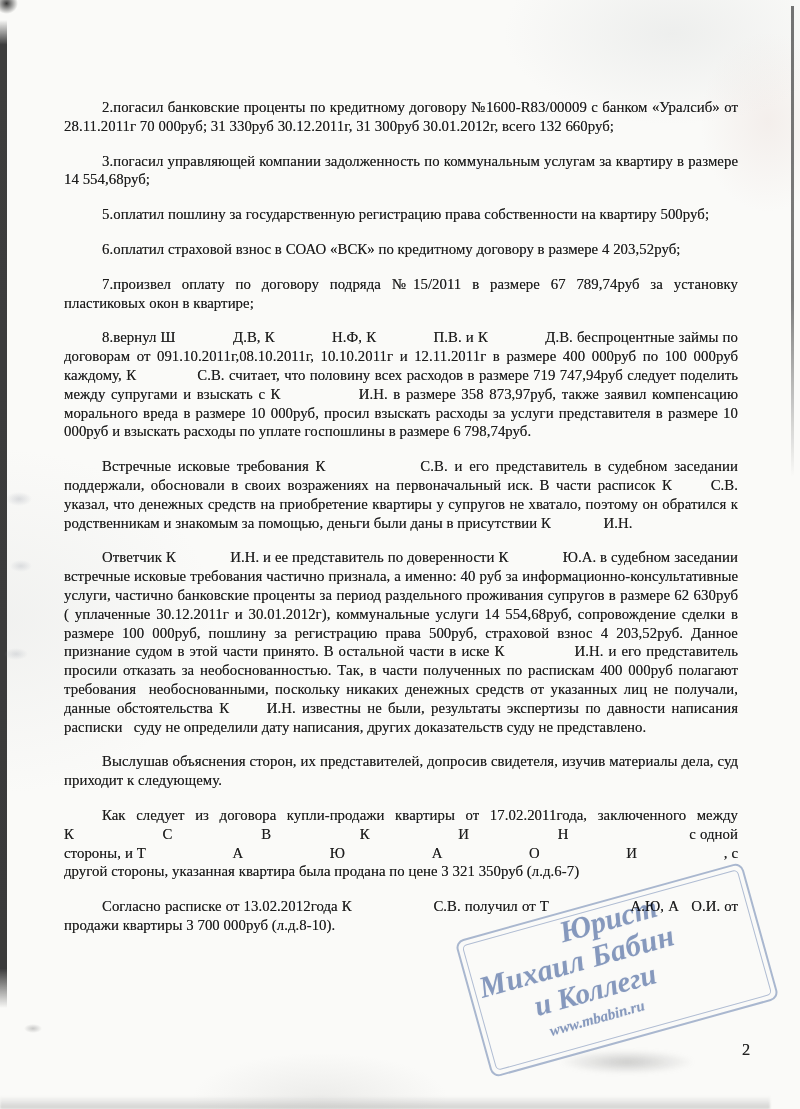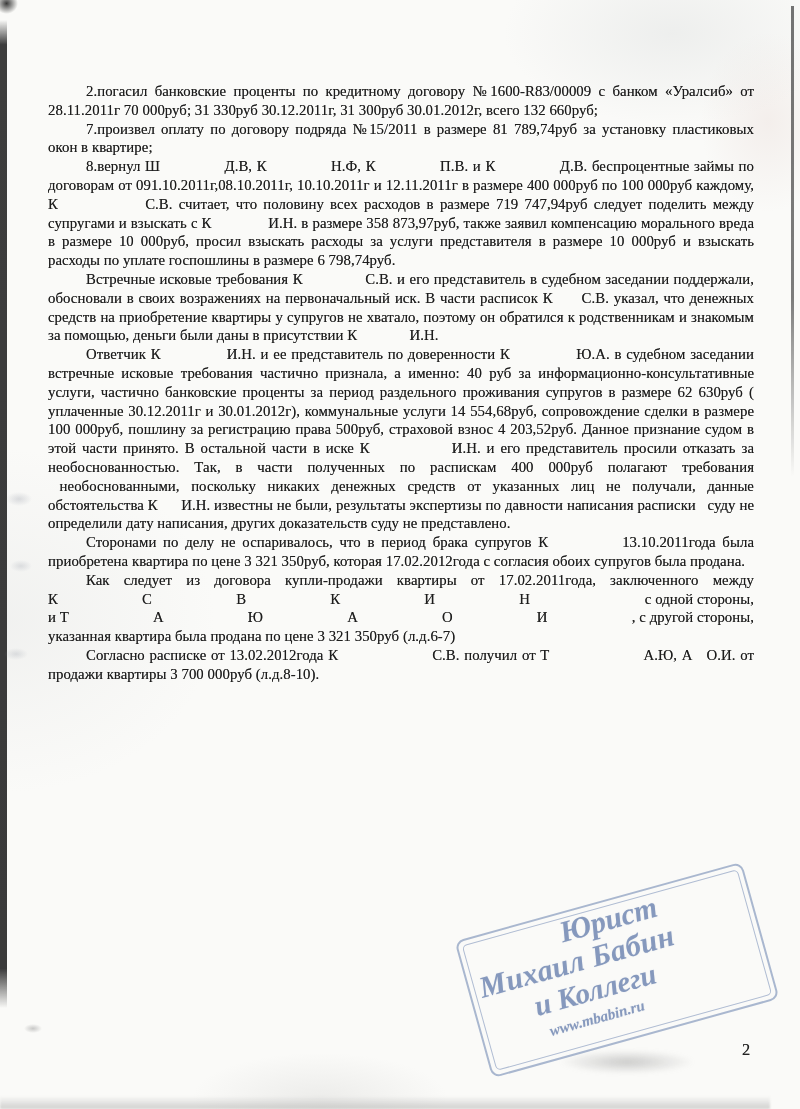--- a/index.html
+++ b/index.html
@@ -18,21 +18,21 @@
   }
   
   .text-block{
     position:absolute;left:48px;top:82px;width:706px;
     color:#1d1d1d;
     font-size:14.8px;line-height:18.8px;
     text-align:justify;
     text-shadow:0 0 .55px rgba(25,25,25,.65);
     letter-spacing:.05px;
   }
-  .text-block p{margin:0;text-indent:38px;}
+  .text-block p{margin:16px;text-indent:38px;}
   
   .artifact{position:absolute;pointer-events:none;}
   .edge-left{
     left:0;top:20px;width:7px;height:988px;
     background:linear-gradient(to bottom, rgba(55,55,55,0) 0%, #3d3d3d 2.5%, #3a3a3a 96%, rgba(55,55,55,0) 100%);
     filter:blur(.6px);
   }
   .corner-top-left{
     left:-8px;top:-10px;width:52px;height:56px;
     background:radial-gradient(closest-side at 28% 24%, rgba(38,38,38,.9), rgba(38,38,38,0) 78%);
@@ -98,25 +98,28 @@
   <div class="artifact edge-right"></div>
   <div class="artifact smudge-bottom"></div>
   <div class="artifact strip-bottom"></div>
   <div class="artifact speck-a"></div>
   <div class="artifact speck-b"></div>
   <div class="artifact speck-c"></div>
   <div class="artifact speck-d"></div>
 
   <div class="text-block">
     <p>2.погасил банковские проценты по кредитному договору №1600-R83/00009 с банком «Уралсиб» от 28.11.2011г 70 000руб; 31 330руб 30.12.2011г, 31 300руб 30.01.2012г, всего 132 660руб;</p>
-    <p>7.произвел оплату по договору подряда №15/2011 в размере 81 789,74руб за установку пластиковых окон в квартире;</p>
+    <p>3.погасил управляющей компании задолженность по коммунальным услугам за квартиру в размере 14 554,68руб;</p>
+    <p>5.оплатил пошлину за государственную регистрацию права собственности на квартиру 500руб;</p>
+    <p>6.оплатил страховой взнос в СОАО «ВСК» по кредитному договору в размере 4 203,52руб;</p>
+    <p>7.произвел оплату по договору подряда №15/2011 в размере 67 789,74руб за установку пластиковых окон в квартире;</p>
     <p>8.вернул Ш&nbsp;&nbsp;&nbsp;&nbsp;&nbsp;&nbsp;&nbsp;&nbsp;&nbsp;&nbsp;&nbsp;&nbsp;&nbsp;&nbsp;Д.В, К&nbsp;&nbsp;&nbsp;&nbsp;&nbsp;&nbsp;&nbsp;&nbsp;&nbsp;&nbsp;&nbsp;&nbsp;&nbsp;&nbsp;Н.Ф, К&nbsp;&nbsp;&nbsp;&nbsp;&nbsp;&nbsp;&nbsp;&nbsp;&nbsp;&nbsp;&nbsp;&nbsp;&nbsp;&nbsp;П.В. и К&nbsp;&nbsp;&nbsp;&nbsp;&nbsp;&nbsp;&nbsp;&nbsp;&nbsp;&nbsp;&nbsp;&nbsp;&nbsp;&nbsp;Д.В. беспроцентные займы по договорам от 091.10.2011г,08.10.2011г, 10.10.2011г и 12.11.2011г в размере 400 000руб по 100 000руб каждому, К&nbsp;&nbsp;&nbsp;&nbsp;&nbsp;&nbsp;&nbsp;&nbsp;&nbsp;&nbsp;&nbsp;&nbsp;&nbsp;&nbsp;С.В. считает, что половину всех расходов в размере 719 747,94руб следует поделить между супругами и взыскать с К&nbsp;&nbsp;&nbsp;&nbsp;&nbsp;&nbsp;&nbsp;&nbsp;&nbsp;&nbsp;&nbsp;&nbsp;&nbsp;&nbsp;И.Н. в размере 358 873,97руб, также заявил компенсацию морального вреда в размере 10 000руб, просил взыскать расходы за услуги представителя в размере 10 000руб и взыскать расходы по уплате госпошлины в размере 6 798,74руб.</p>
     <p>Встречные исковые требования К&nbsp;&nbsp;&nbsp;&nbsp;&nbsp;&nbsp;&nbsp;&nbsp;&nbsp;&nbsp;&nbsp;&nbsp;&nbsp;&nbsp;С.В. и его представитель в судебном заседании поддержали, обосновали в своих возражениях на первоначальный иск. В части расписок К&nbsp;&nbsp;&nbsp;&nbsp;&nbsp; С.В. указал, что денежных средств на приобретение квартиры у супругов не хватало, поэтому он обратился к родственникам и знакомым за помощью, деньги были даны в присутствии К&nbsp;&nbsp;&nbsp;&nbsp;&nbsp;&nbsp;&nbsp;&nbsp;&nbsp;&nbsp;&nbsp;&nbsp;&nbsp;&nbsp;И.Н.</p>
     <p>Ответчик К&nbsp;&nbsp;&nbsp;&nbsp;&nbsp;&nbsp;&nbsp;&nbsp;&nbsp;&nbsp;&nbsp;&nbsp;&nbsp;&nbsp;И.Н. и ее представитель по доверенности К&nbsp;&nbsp;&nbsp;&nbsp;&nbsp;&nbsp;&nbsp;&nbsp;&nbsp;&nbsp;&nbsp;&nbsp;&nbsp;&nbsp;Ю.А. в судебном заседании встречные исковые требования частично признала, а именно: 40 руб за информационно-консультативные услуги, частично банковские проценты за период раздельного проживания супругов в размере 62 630руб ( уплаченные 30.12.2011г и 30.01.2012г), коммунальные услуги 14 554,68руб, сопровождение сделки в размере 100 000руб, пошлину за регистрацию права 500руб, страховой взнос 4 203,52руб. Данное признание судом в этой части принято. В остальной части в иске К&nbsp;&nbsp;&nbsp;&nbsp;&nbsp;&nbsp;&nbsp;&nbsp;&nbsp;&nbsp;&nbsp;&nbsp;&nbsp;&nbsp;И.Н. и его представитель просили отказать за необоснованностью. Так, в части полученных по распискам 400 000руб полагают требования &nbsp;необоснованными, поскольку никаких денежных средств от указанных лиц не получали, данные обстоятельства К&nbsp;&nbsp;&nbsp;&nbsp;&nbsp; И.Н. известны не были, результаты экспертизы по давности написания расписки &nbsp;&nbsp;суду не определили дату написания, других доказательств суду не представлено.</p>
-    <p>Сторонами по делу не оспаривалось, что в период брака супругов К&nbsp;&nbsp;&nbsp;&nbsp;&nbsp;&nbsp;&nbsp;&nbsp;&nbsp;&nbsp; 13.10.2011года была приобретена квартира по цене 3 321 350руб, которая 17.02.2012года с согласия обоих супругов была продана.</p>
+    <p>Выслушав объяснения сторон, их представителей, допросив свидетеля, изучив материалы дела, суд приходит к следующему.</p>
     <p>Как следует из договора купли-продажи квартиры от 17.02.2011года, заключенного между К&nbsp;&nbsp;&nbsp;&nbsp;&nbsp;&nbsp;&nbsp;&nbsp;&nbsp;&nbsp;&nbsp;&nbsp;&nbsp;&nbsp;&nbsp;&nbsp;&nbsp;&nbsp;&nbsp;&nbsp;&nbsp;&nbsp;С&nbsp;&nbsp;&nbsp;&nbsp;&nbsp;&nbsp;&nbsp;&nbsp;&nbsp;&nbsp;&nbsp;&nbsp;&nbsp;&nbsp;&nbsp;&nbsp;&nbsp;&nbsp;&nbsp;&nbsp;&nbsp;&nbsp;В&nbsp;&nbsp;&nbsp;&nbsp;&nbsp;&nbsp;&nbsp;&nbsp;&nbsp;&nbsp;&nbsp;&nbsp;&nbsp;&nbsp;&nbsp;&nbsp;&nbsp;&nbsp;&nbsp;&nbsp;&nbsp;&nbsp;К&nbsp;&nbsp;&nbsp;&nbsp;&nbsp;&nbsp;&nbsp;&nbsp;&nbsp;&nbsp;&nbsp;&nbsp;&nbsp;&nbsp;&nbsp;&nbsp;&nbsp;&nbsp;&nbsp;&nbsp;&nbsp;&nbsp;И&nbsp;&nbsp;&nbsp;&nbsp;&nbsp;&nbsp;&nbsp;&nbsp;&nbsp;&nbsp;&nbsp;&nbsp;&nbsp;&nbsp;&nbsp;&nbsp;&nbsp;&nbsp;&nbsp;&nbsp;&nbsp;&nbsp;Н&nbsp;&nbsp;&nbsp;&nbsp;&nbsp;&nbsp;&nbsp;&nbsp;&nbsp;&nbsp;&nbsp;&nbsp;&nbsp;&nbsp;&nbsp;&nbsp;&nbsp;&nbsp;&nbsp;&nbsp;&nbsp;&nbsp;&nbsp;&nbsp;&nbsp;&nbsp;&nbsp;&nbsp;&nbsp;&nbsp;с одной стороны, и Т&nbsp;&nbsp;&nbsp;&nbsp;&nbsp;&nbsp;&nbsp;&nbsp;&nbsp;&nbsp;&nbsp;&nbsp;&nbsp;&nbsp;&nbsp;&nbsp;&nbsp;&nbsp;&nbsp;&nbsp;&nbsp;&nbsp;А&nbsp;&nbsp;&nbsp;&nbsp;&nbsp;&nbsp;&nbsp;&nbsp;&nbsp;&nbsp;&nbsp;&nbsp;&nbsp;&nbsp;&nbsp;&nbsp;&nbsp;&nbsp;&nbsp;&nbsp;&nbsp;&nbsp;Ю&nbsp;&nbsp;&nbsp;&nbsp;&nbsp;&nbsp;&nbsp;&nbsp;&nbsp;&nbsp;&nbsp;&nbsp;&nbsp;&nbsp;&nbsp;&nbsp;&nbsp;&nbsp;&nbsp;&nbsp;&nbsp;&nbsp;А&nbsp;&nbsp;&nbsp;&nbsp;&nbsp;&nbsp;&nbsp;&nbsp;&nbsp;&nbsp;&nbsp;&nbsp;&nbsp;&nbsp;&nbsp;&nbsp;&nbsp;&nbsp;&nbsp;&nbsp;&nbsp;&nbsp;О&nbsp;&nbsp;&nbsp;&nbsp;&nbsp;&nbsp;&nbsp;&nbsp;&nbsp;&nbsp;&nbsp;&nbsp;&nbsp;&nbsp;&nbsp;&nbsp;&nbsp;&nbsp;&nbsp;&nbsp;&nbsp;&nbsp;И&nbsp;&nbsp;&nbsp;&nbsp;&nbsp;&nbsp;&nbsp;&nbsp;&nbsp;&nbsp;&nbsp;&nbsp;&nbsp;&nbsp;&nbsp;&nbsp;&nbsp;&nbsp;&nbsp;&nbsp;&nbsp;&nbsp;, с другой стороны, указанная квартира была продана по цене 3 321 350руб (л.д.6-7)</p>
     <p>Согласно расписке от 13.02.2012года К&nbsp;&nbsp;&nbsp;&nbsp;&nbsp;&nbsp;&nbsp;&nbsp;&nbsp;&nbsp;&nbsp;&nbsp;&nbsp;&nbsp;&nbsp;&nbsp;&nbsp;&nbsp;&nbsp;&nbsp;С.В. получил от Т&nbsp;&nbsp;&nbsp;&nbsp;&nbsp;&nbsp;&nbsp;&nbsp;&nbsp;&nbsp;&nbsp;&nbsp;&nbsp;&nbsp;&nbsp;&nbsp;&nbsp;&nbsp;&nbsp;&nbsp;А.Ю, А&nbsp;&nbsp; О.И. от продажи квартиры 3 700 000руб (л.д.8-10).</p>
   </div>
 
   <div class="stamp">
     <div class="stamp-inner"></div>
     <div class="st stamp-line1">Юрист</div>
     <div class="st stamp-line2">Михаил Бабин</div>
     <div class="st stamp-line3">и Коллеги</div>
     <div class="st stamp-url">www.mbabin.ru</div>

